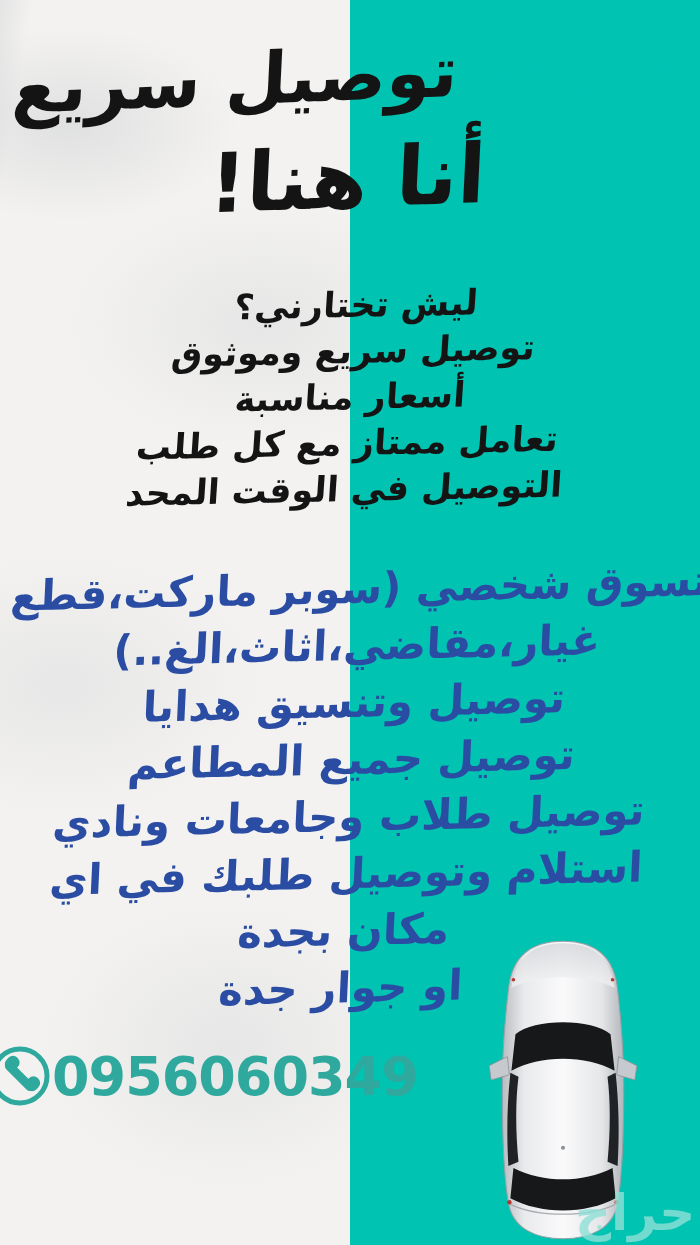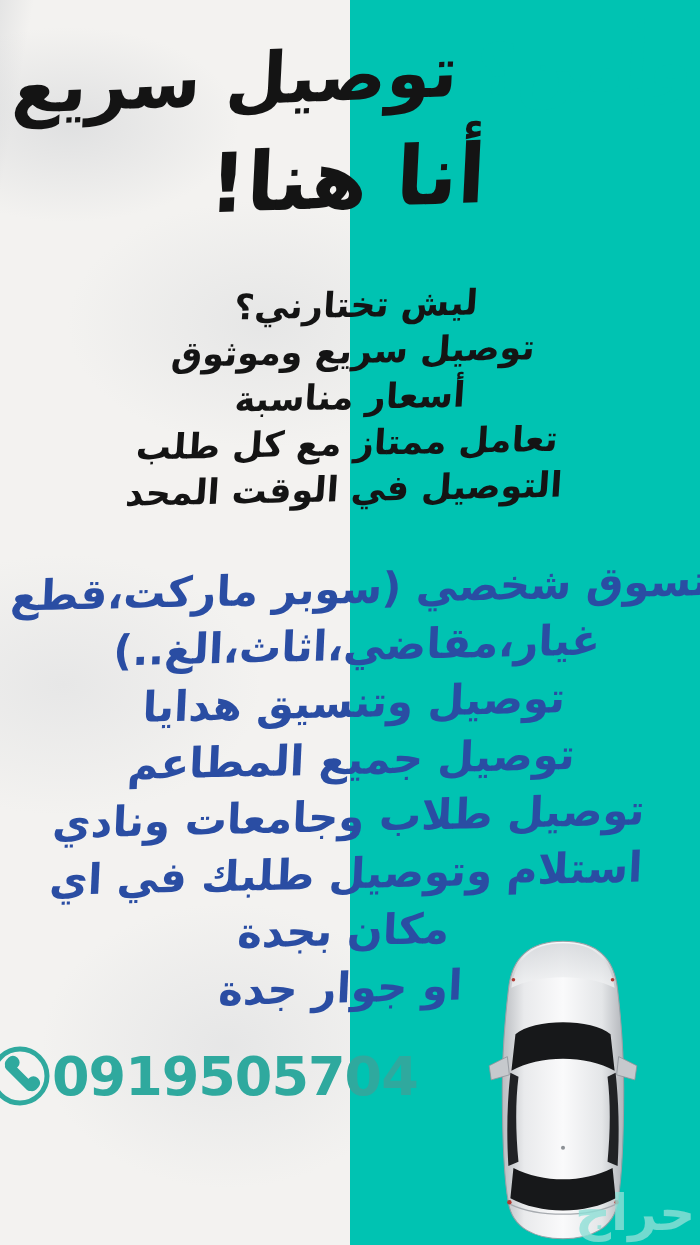--- a/index.html
+++ b/index.html
@@ -169,19 +169,19 @@
   <div class="layer contact">
     <div class="phone-row">
       <svg class="phone-icon" width="64" height="64" viewBox="0 0 64 64" xmlns="http://www.w3.org/2000/svg" aria-hidden="true">
         <circle cx="32" cy="32" r="27" fill="none" stroke="#2fa99e" stroke-width="5"></circle>
         <g transform="rotate(45 32 32)" fill="#2fa99e">
           <rect x="13" y="28" width="38" height="9" rx="4.5"></rect>
           <rect x="11" y="21" width="13" height="15" rx="6"></rect>
           <rect x="40" y="21" width="13" height="15" rx="6"></rect>
         </g>
       </svg>
-      <span class="phone-number">0919505704</span>
+      <span class="phone-number">0956060349</span>
     </div>
   </div>
 
   <div class="layer watermark">حراج</div>
 
 </div>
 
 </body></html>

